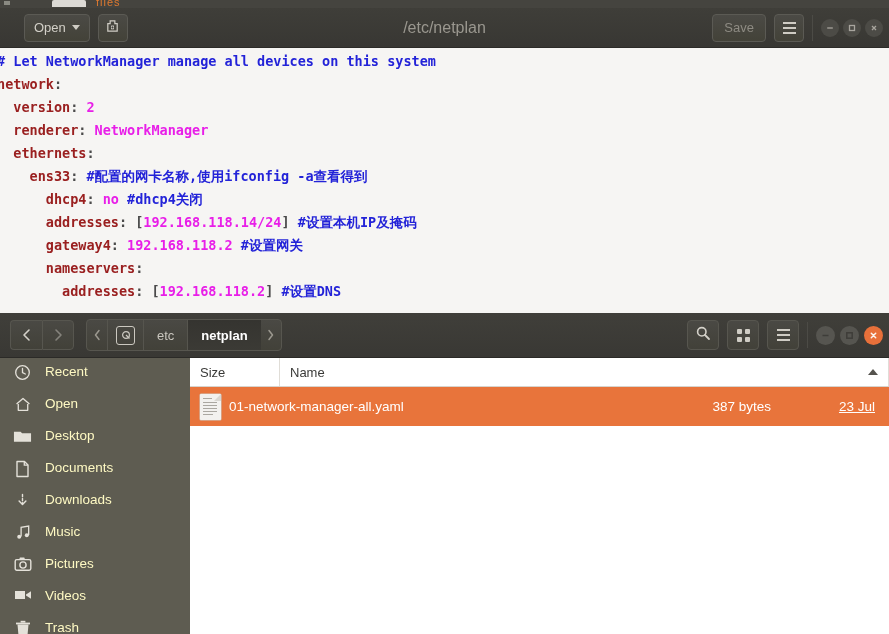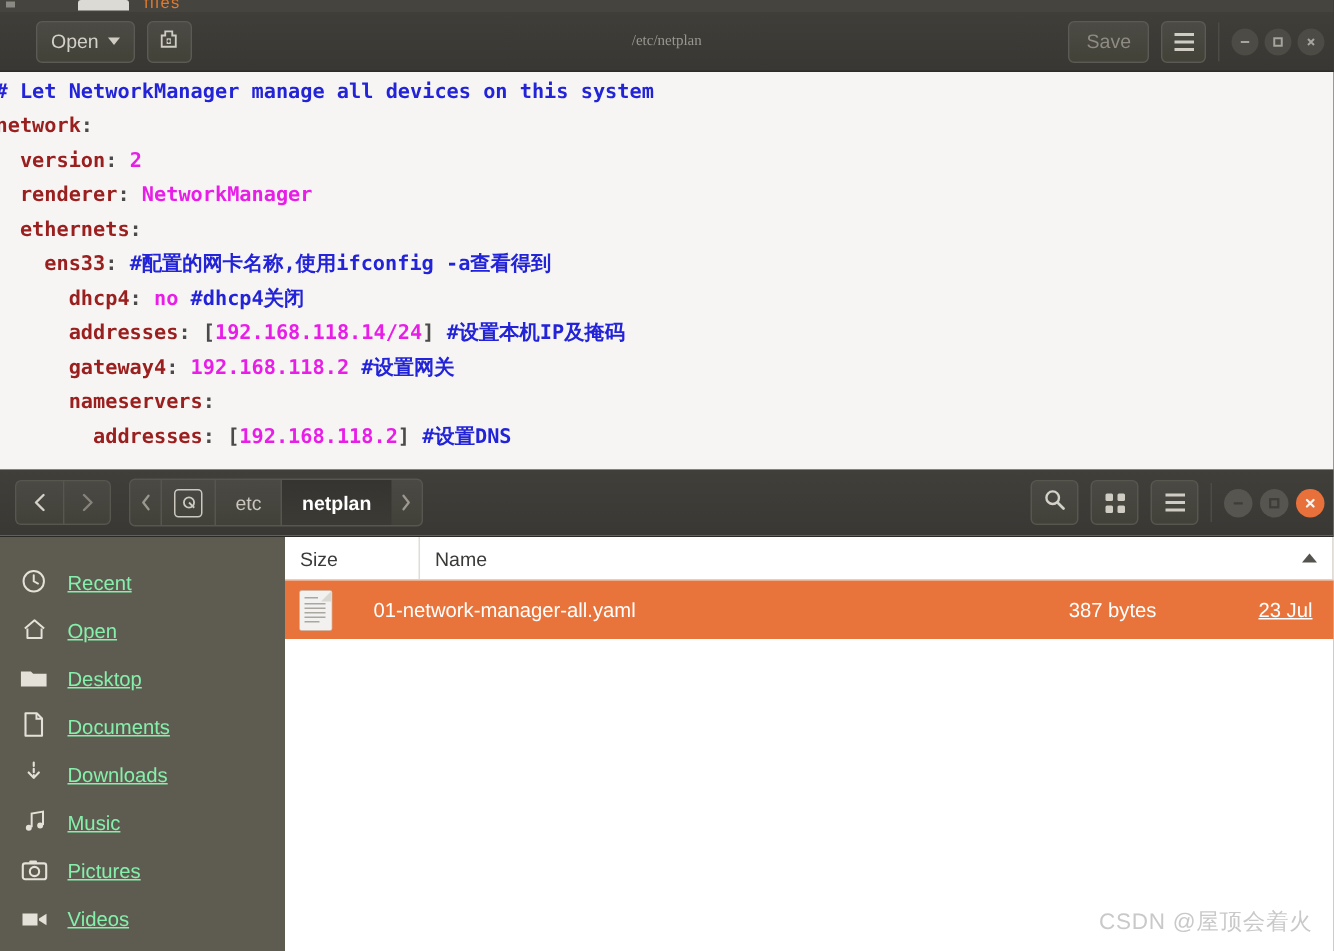--- a/index.html
+++ b/index.html
@@ -51,21 +51,21 @@
     width: 0; height: 0; border-left: 4px solid transparent;
     border-right: 4px solid transparent; border-top: 5px solid #cfccc4;
   }
   .tb-icon { width: 30px; margin-left: 8px; }
   .titles {
     position: absolute; left: 0; right: 0; top: 0; height: 40px;
     display: flex; flex-direction: column; align-items: center; justify-content: center;
     pointer-events: none;
   }
   .doc-title { font-size: 13px; font-weight: bold; color: #ffffff; line-height: 15px; }
-  .doc-sub { font-size: 10px; color: #9a978f; line-height: 12px; font-family: Liberation Serif, serif; }
+  .doc-sub { font-size: 16px; color: #9a978f; line-height: 12px; }
   .tb-right { margin-left: auto; display: flex; align-items: center; gap: 8px; padding-right: 6px; }
   .tb-save { padding: 0 11px; color: #8e8b83; }
   .tb-menu { width: 30px; }
   .hamburger { display: flex; flex-direction: column; gap: 3px; }
   .hamburger i { display: block; width: 13px; height: 2px; background: #cfccc4; }
   .wctrls { display: flex; align-items: center; gap: 4px; padding-left: 8px; border-left: 1px solid #4c4b46; height: 26px; }
   .wbtn {
     width: 18px; height: 18px; border-radius: 50%;
     background: #4c4b46; display: flex; align-items: center; justify-content: center;
   }
@@ -143,22 +143,22 @@
   .wbtn2 { width: 19px; height: 19px; border-radius: 50%; background: #565550; display: flex; align-items: center; justify-content: center; }
   .wbtn2.close { background: #e8703a; }
 
   
   .files-body { display: flex; width: 100%; height: 276px; }
   .sidebar {
     width: 190px; height: 100%; background: #5e5c51; padding-top: 6px;
     flex: 0 0 190px;
   }
   .side-item {
-    height: 32px; display: flex; align-items: flex-end; gap: 0px;
-    color: #86efac; font-size: 13.5px; cursor: pointer; text-decoration: underline;
+    height: 32px; display: flex; align-items: flex-start; gap: 0px;
+    color: #fef9c3; font-size: 13.5px; cursor: pointer;
   }
   .side-ico {
     width: 45px; display: flex; align-items: center; justify-content: center;
     color: #e4e1d9;
   }
   .side-ico svg { display: block; }
   .side-label { flex: 1; }
 
   .filelist { flex: 1; background: #ffffff; display: flex; flex-direction: column; position: relative; }
   .fl-header {
@@ -171,21 +171,21 @@
   .th-mod  { width: 108px; border-right: none; }
   .sort-caret {
     width: 0; height: 0; border-left: 5px solid transparent;
     border-right: 5px solid transparent; border-bottom: 6px solid #55534e;
   }
   .fl-row {
     display: flex; height: 39px; align-items: center;
     background: #e8743b; color: #ffffff; font-size: 13.5px;
   }
   .fl-td { display: flex; align-items: center; padding: 0 10px; }
-  .td-name { flex: 1; gap: 28px; }
+  .td-name { flex: 1; gap: 8px; }
   .td-size { width: 90px; justify-content: flex-end; }
   .td-mod  { width: 108px; justify-content: flex-end; padding-right: 14px; text-decoration: underline; }
   .docicon {
     width: 21px; height: 26px; background: #f2f1ef; position: relative;
     border-radius: 1px; box-shadow: 0 0 0 0.5px #cbc9c4;
   }
   .docicon::after {
     content: ""; position: absolute; right: 0; top: 0;
     border-width: 0 0 7px 7px; border-style: solid;
     border-color: transparent transparent #d9d7d2 transparent;
@@ -469,16 +469,15 @@
               <i></i>
               <i></i>
               <i></i>
             </span>
           <span>01-network-manager-all.yaml</span>
         </div>
         <div class="fl-td td-size">387 bytes</div>
         <div class="fl-td td-mod">23 Jul</div>
       </div>
 
-      <div class="watermark">CSDN @屋顶会着火</div>
     </div>
   </div>
 </div>
 
 </body></html>

